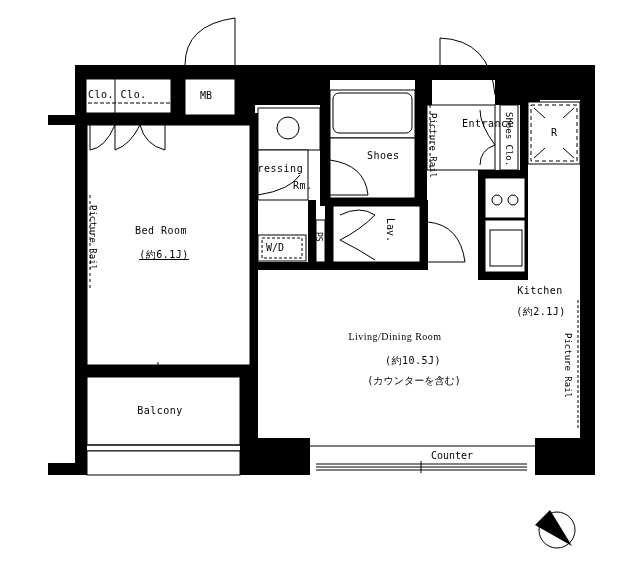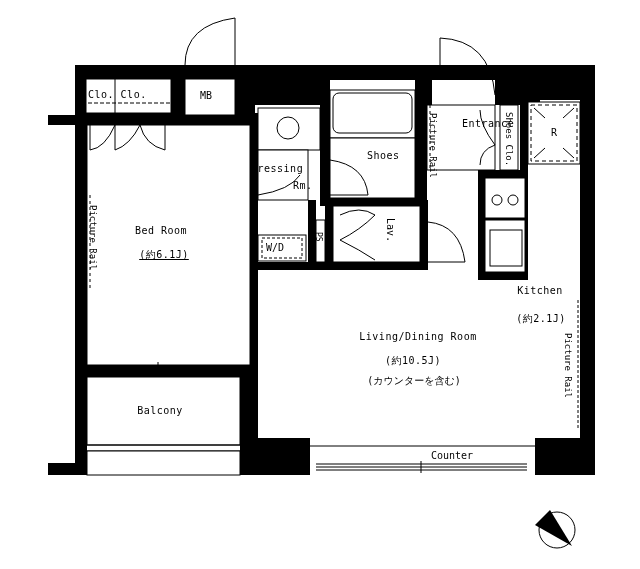--- a/index.html
+++ b/index.html
@@ -160,22 +160,22 @@
 <div class="lbl xs" style="left:266px;top:242px;">W/D</div>
 <div class="lbl vert" style="left:314px;top:232px;font-size:8px;">PS</div>
 <div class="lbl vert" style="left:385px;top:218px;">Lav.</div>
 <div class="lbl sm" style="left:442px;top:118px;padding-left:20px;">Entrance</div>
 <div class="lbl vert" style="left:504px;top:112px;font-size:9px;">Shoes Clo.</div>
 <div class="lbl xs" style="left:551px;top:127px;">R</div>
 
 <div class="lbl sm center" style="left:161px;top:225px;">Bed Room</div>
 <div class="lbl sm center" style="left:164px;top:248px;text-decoration:underline;">(約6.1J)</div>
 <div class="lbl sm center" style="left:540px;top:285px;">Kitchen</div>
-<div class="lbl sm center" style="left:541px;top:312px;">(約2.1J)</div>
-<div class="lbl sm center" style="left:418px;top:331px;">Living/Dining Room</div>
+<div class="lbl sm center" style="left:541px;top:305px;">(約2.1J)</div>
+<div class="lbl sm center" style="left:395px;top:331px;font-family:Liberation Serif, serif;">Living/Dining Room</div>
 <div class="lbl sm center" style="left:413px;top:354px;">(約10.5J)</div>
 <div class="lbl xs center" style="left:414px;top:374px;">(カウンターを含む)</div>
 <div class="lbl sm center" style="left:160px;top:405px;">Balcony</div>
 <div class="lbl xs center" style="left:422px;top:450px;margin-left:30px;">Counter</div>
 
 <div class="lbl vert" style="left:88px;top:205px;font-size:9px;">Picture Rail</div>
 <div class="lbl vert" style="left:428px;top:113px;font-size:9px;">Picture Rail</div>
 <div class="lbl vert" style="left:563px;top:333px;font-size:9px;">Picture Rail</div>
 
 </body></html>

